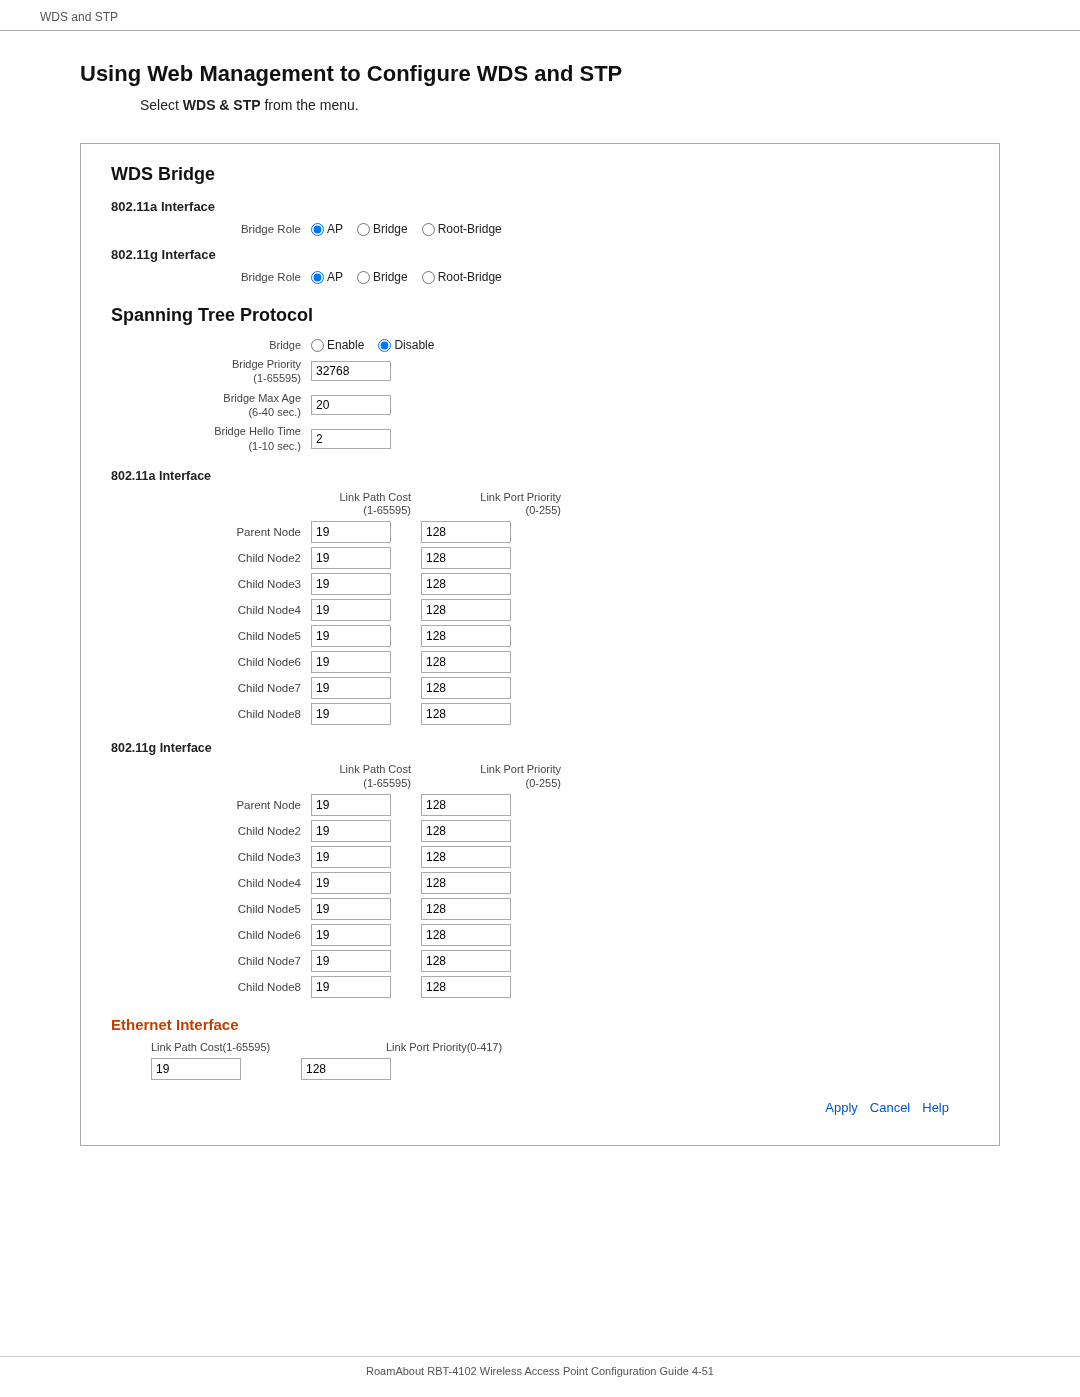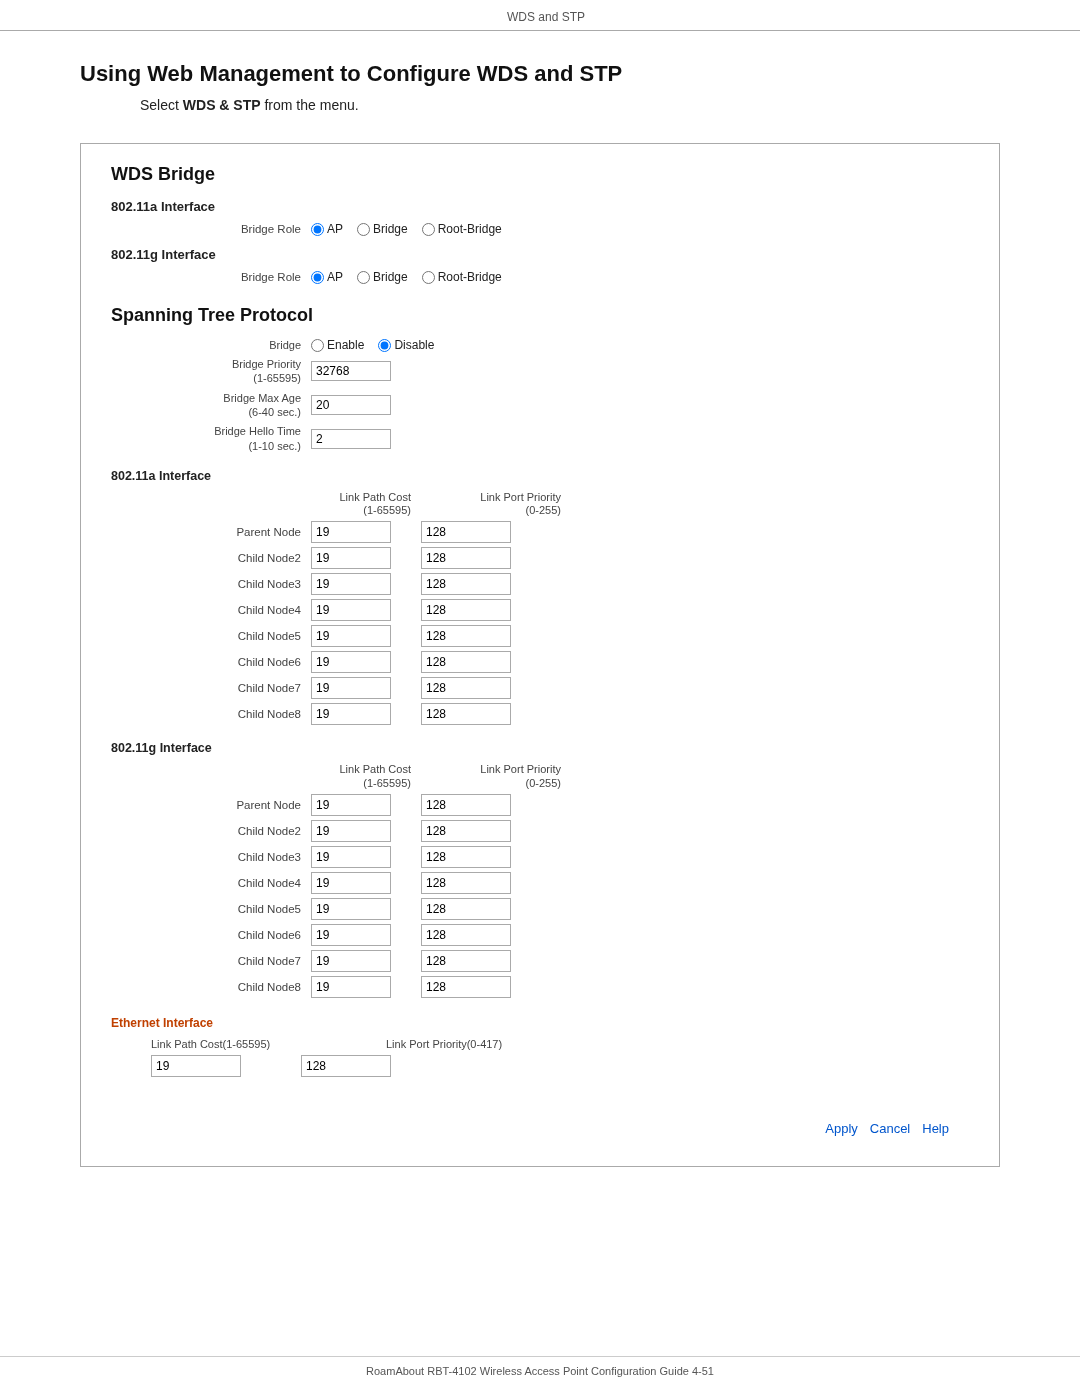--- a/index.html
+++ b/index.html
@@ -8,21 +8,21 @@
       font-size: 13px;
       color: #222;
       background: #fff;
       width: 1080px;
       min-height: 1397px;
       position: relative;
     }
 
     
     .page-header {
-      text-align: center;
+      text-align: left;
       padding: 10px 28px 6px 40px;
       font-size: 12px;
       color: #555;
       border-bottom: 1px solid #aaa;
     }
 
     
     .main-content {
       padding: 30px 80px 60px 80px;
     }
@@ -202,21 +202,21 @@
       height: 22px;
       margin-left: 30px;
     }
 
     
     .ethernet-section {
       margin-top: 18px;
     }
 
     .ethernet-title {
-      font-size: 12px;
+      font-size: 15px;
       font-weight: bold;
       margin-bottom: 8px;
       color: #c04000;
     }
 
     .ethernet-header-row {
       display: flex;
       align-items: flex-end;
       margin-bottom: 4px;
       margin-left: 40px;
@@ -260,21 +260,20 @@
       margin-top: 20px;
       gap: 12px;
       padding-right: 20px;
     }
 
     .action-link {
       color: #0055cc;
       text-decoration: none;
       font-size: 13px;
       cursor: pointer;
-      margin-top: 24px;
     }
 
     
     .page-footer {
       position: absolute;
       bottom: 20px;
       left: 0;
       right: 0;
       text-align: center;
       font-size: 11px;

